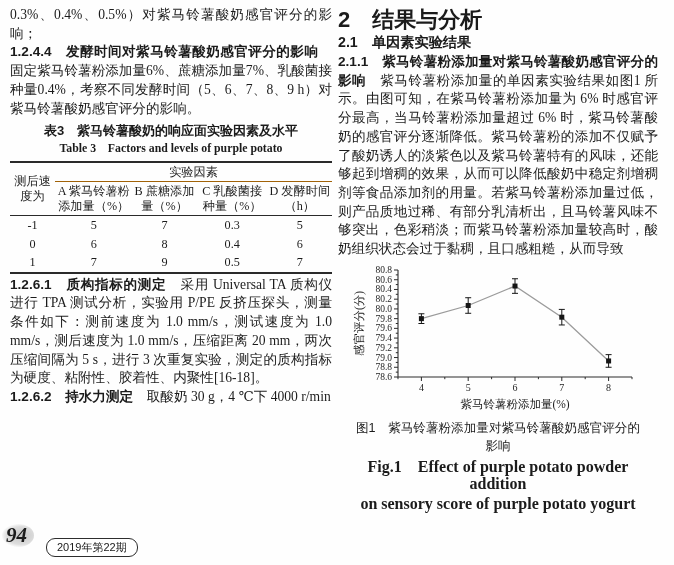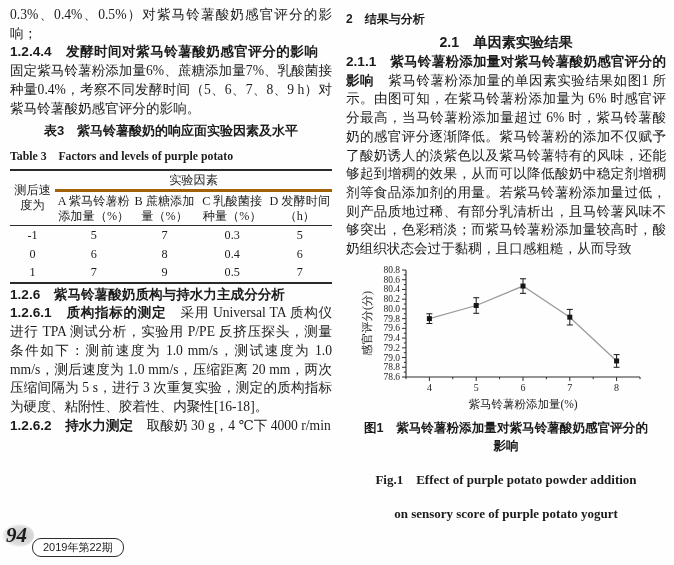--- a/index.html
+++ b/index.html
@@ -6,67 +6,67 @@
   body { margin: 0; background: #e8e8e8; }
   .page {
     position: relative;
     width: 674px; height: 565px;
     margin: 0 auto;
     background: #fefefe;
     overflow: hidden;
     font-family: "Liberation Serif", "DejaVu Serif", serif;
     color: #1b1b1b;
   }
-  .cols { display: flex; gap: 14px; padding: 6px 8px 0 10px; }
+  .cols { display: flex; gap: 6px; padding: 6px 8px 0 10px; }
   .col { width: 322px; font-size: 13.6px; line-height: 18.7px; text-align: justify; }
   .col-right { width: 320px; }
   .para { margin: 0; }
   .run-head { font-family: "Liberation Sans", "DejaVu Sans", sans-serif; font-weight: bold; }
   .indent { text-indent: 2em; }
 
   .tbl-cap-zh {
-    text-align: center; margin: 3px 0 8px;
+    text-align: center; margin: 3px 0 0;
     font-family: "Liberation Sans", "DejaVu Sans", sans-serif;
     font-weight: bold; font-size: 13px; line-height: 19px;
   }
-  .tbl-cap-en { text-align: left; margin: 0; font-weight: bold; font-size: 11.8px; line-height: 16.5px; }
+  .tbl-cap-en { text-align: center; margin: 0; font-weight: bold; font-size: 11.8px; line-height: 16.5px; }
 
   table.factors {
     width: 100%; border-collapse: collapse; margin: 4px 0 2px;
     font-size: 12.2px; line-height: 14.5px;
     border-top: 2px solid #2a2a2a; border-bottom: 2px solid #2a2a2a;
   }
   table.factors th, table.factors td {
     font-weight: normal; text-align: center; vertical-align: middle; padding: 2px 1px;
   }
-  th.factors-span { border-bottom: 3px solid #a16207; padding: 3px 0; }
+  th.factors-span { border-bottom: 1px solid #a16207; padding: 3px 0; }
   th.level-th, th.sub-th { border-bottom: 1.5px solid #2a2a2a; }
   td.data-cell { padding: 2.5px 1px; }
 
   .h2 {
     font-family: "Liberation Sans", "DejaVu Sans", sans-serif;
-    font-weight: bold; font-size: 12px; line-height: 23px; margin: 2px 0 1px;
+    font-weight: bold; font-size: 22px; line-height: 23px; margin: 2px 0 1px;
     text-align: left;
   }
   .h3 {
     font-family: "Liberation Sans", "DejaVu Sans", sans-serif;
     font-weight: bold; font-size: 14.2px; line-height: 20px; margin: 0 0 1px;
-    text-align: center;
+    text-align: left;
   }
 
   .figure-block { text-align: center; margin-top: 2px; }
   .fig-cap-zh {
     font-family: "Liberation Sans", "DejaVu Sans", sans-serif;
-    font-weight: bold; font-size: 12.6px; line-height: 18px; margin: 1px 16px 0;
-  }
-  .fig-cap-en { font-weight: bold; font-size: 13px; line-height: 16.5px; margin: 17px; }
+    font-weight: normal; font-size: 12.6px; line-height: 18px; margin: 1px 16px 0;
+  }
+  .fig-cap-en { font-weight: bold; font-size: 16px; line-height: 16.5px; margin: 4px; }
 
   .footer {
     position: absolute; left: 2px; bottom: 8px;
-    display: flex; align-items: center; gap: 6px;
+    display: flex; align-items: center; gap: 20px;
   }
   .page-num {
     font-weight: bold; font-style: italic; font-size: 21px; line-height: 22px;
     padding: 0 7px 1px 4px;
     background: radial-gradient(ellipse at 60% 50%, #c6c6c6 0%, #dedede 55%, rgba(255,255,255,0) 75%);
     border-radius: 50%;
   }
   .issue-pill {
     font-family: "Liberation Sans", "DejaVu Sans", sans-serif;
     font-size: 11px; line-height: 15px;
@@ -125,21 +125,20 @@
         <tr>
           <td class="data-cell">1</td>
           <td class="data-cell">7</td>
           <td class="data-cell">9</td>
           <td class="data-cell">0.5</td>
           <td class="data-cell">7</td>
         </tr>
       </tbody>
         </table>
 
-      <p class="para"><b class="run-head">1.2.6　紫马铃薯酸奶质构与持水力主成分分析</b></p>
 
       <p class="para"><b class="run-head">1.2.6.1　质构指标的测定</b><span>　采用 Universal TA 质构仪进行 TPA 测试分析，实验用 P/PE 反挤压探头，测量条件如下：测前速度为 1.0 mm/s，测试速度为 1.0 mm/s，测后速度为 1.0 mm/s，压缩距离 20 mm，两次压缩间隔为 5 s，进行 3 次重复实验，测定的质构指标为硬度、粘附性、胶着性、内聚性[16-18]。</span></p>
 
       <p class="para"><b class="run-head">1.2.6.2　持水力测定</b><span>　取酸奶 30 g，4 ℃下 4000 r/min</span></p>
     </div>
 
     <div class="col col-right">
 
       <p class="h2">2　结果与分析</p>
       <p class="h3">2.1　单因素实验结果</p>

